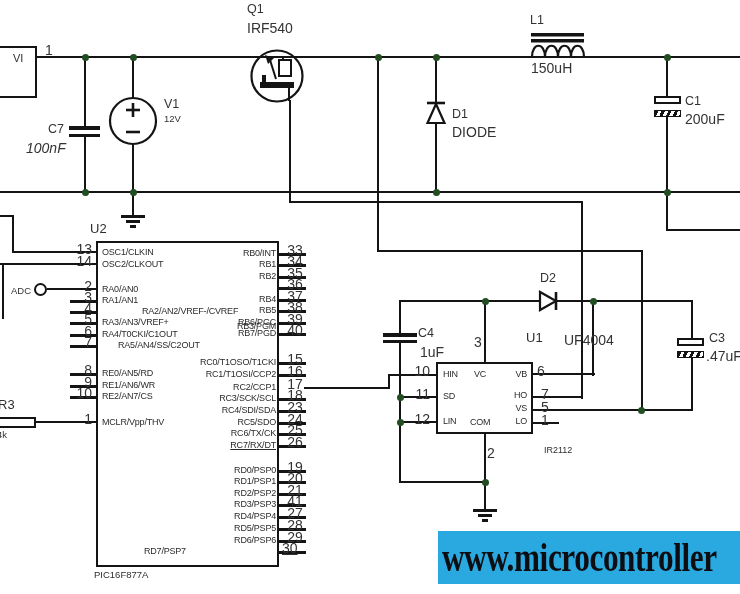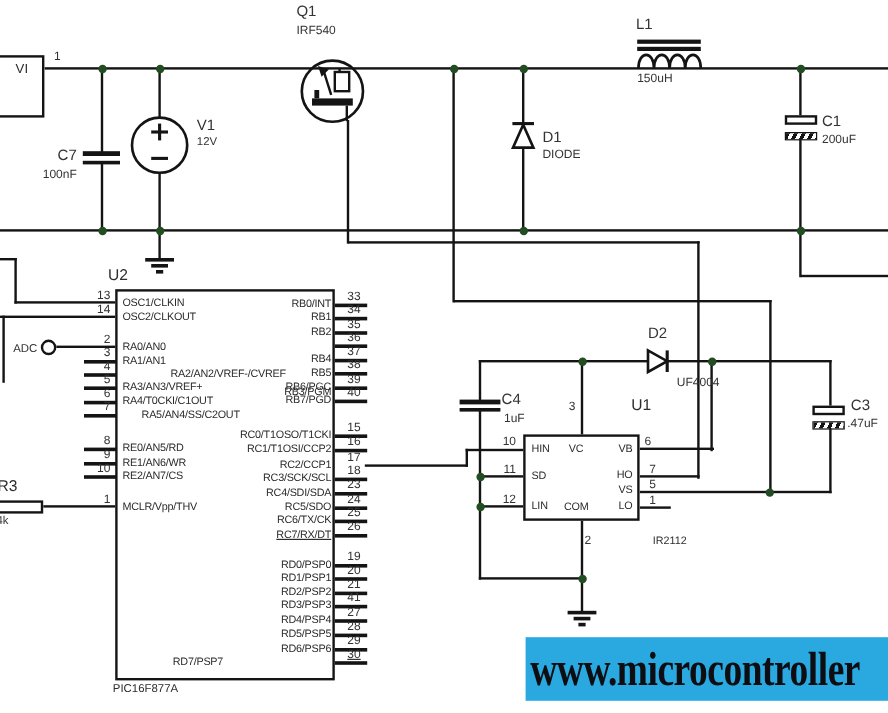--- a/index.html
+++ b/index.html
@@ -2,21 +2,21 @@
 <html><head>
 <meta charset="utf-8">
 <style>
   html,body{margin:0;padding:0;background:#fff;}
   *{box-sizing:border-box;}
   #canvas{position:relative;width:740px;height:594px;background:#ffffff;overflow:hidden;
           font-family:"Liberation Sans",sans-serif;color:#2e2e2e;}
   .abs{position:absolute;white-space:nowrap;}
   .box{position:absolute;border:2.4px solid #141414;background:#fff;z-index:2;}
   .ref{font-size:12.5px;z-index:3;color:#333;}
-  .val{font-size:10px;z-index:3;color:#333;}
+  .val{font-size:14px;z-index:3;color:#333;}
   .pinlbl{font-size:9px;letter-spacing:-0.2px;z-index:3;color:#2b2b2b;}
   .plate{position:absolute;background:#141414;z-index:3;}
   .plate-outline{position:absolute;background:#fff;border:2.2px solid #141414;z-index:3;}
   .plate-hatch{position:absolute;border:1.5px solid #141414;z-index:3;
                background:repeating-linear-gradient(115deg,#141414 0 3px,#ffffff 3px 6px);}
   svg{position:absolute;z-index:3;overflow:visible;}
   #banner{position:absolute;left:438px;top:531px;width:302px;height:53px;z-index:5;overflow:hidden;}
   #banner span{display:inline-block;font-family:"Liberation Serif",serif;font-weight:bold;
                font-size:40px;line-height:53px;padding-left:5px;color:#0d0d12;
                transform:scaleX(0.78);transform-origin:left center;letter-spacing:-0.5px;}
@@ -83,21 +83,21 @@
     <line x1="18" y1="14" x2="32" y2="14" stroke="#141414" stroke-width="2.6"></line>
     <line x1="25" y1="7" x2="25" y2="21" stroke="#141414" stroke-width="2.6"></line>
     <line x1="18" y1="36" x2="32" y2="36" stroke="#141414" stroke-width="2.6"></line>
   </svg>
   <div class="abs ref" style="left:164px;top:97px;">V1</div>
   <div class="abs val" style="left:164px;top:113px;font-size:9.5px;">12V</div>
 
   <div class="plate" style="left:69px;top:126px;width:31px;height:3.5px;"></div>
   <div class="plate" style="left:69px;top:133.5px;width:31px;height:3.5px;"></div>
   <div class="abs ref" style="left:30px;top:122px;width:34px;text-align:right;">C7</div>
-  <div class="abs val" style="left:26px;top:140px;width:38px;text-align:right;">100nF</div>
+  <div class="abs val" style="left:26px;top:140px;width:38px;text-align:right;font-style:italic;">100nF</div>
 
   <svg style="left:425px;top:100px;" width="22" height="26" viewBox="0 0 22 26">
     <line x1="2" y1="3" x2="20" y2="3" stroke="#141414" stroke-width="2.6"></line>
     <path d="M11,4 L2.5,23 L19.5,23 Z" fill="#fff" stroke="#141414" stroke-width="2.2"></path>
   </svg>
   <div class="abs ref" style="left:452px;top:107px;">D1</div>
   <div class="abs val" style="left:452px;top:124px;">DIODE</div>
 
   <svg style="left:528px;top:31px;" width="60" height="28" viewBox="0 0 60 28">
     <rect x="3" y="2" width="53" height="3.5" fill="#141414"></rect>
@@ -110,21 +110,21 @@
   <div class="plate-outline" style="left:654px;top:96px;width:27px;height:8px;"></div>
   <div class="plate-hatch" style="left:654px;top:110px;width:27px;height:7px;"></div>
   <div class="abs ref" style="left:685px;top:94px;">C1</div>
   <div class="abs val" style="left:685px;top:111px;">200uF</div>
 
   <svg style="left:537px;top:290px;" width="24" height="22" viewBox="0 0 24 22">
     <path d="M3,2 L3,20 L19,11 Z" fill="#fff" stroke="#141414" stroke-width="2.2"></path>
     <line x1="19" y1="2" x2="19" y2="20" stroke="#141414" stroke-width="2.6"></line>
   </svg>
   <div class="abs ref" style="left:540px;top:271px;">D2</div>
-  <div class="abs val" style="left:532px;top:314px;padding-left:32px;">UF4004</div>
+  <div class="abs val" style="left:532px;top:332px;padding-left:32px;">UF4004</div>
 
   <div class="plate" style="left:383px;top:333px;width:34px;height:3.5px;"></div>
   <div class="plate" style="left:383px;top:339.5px;width:34px;height:3.5px;"></div>
   <div class="abs ref" style="left:418px;top:326px;">C4</div>
   <div class="abs val" style="left:420px;top:344px;">1uF</div>
 
   <div class="plate-outline" style="left:677px;top:338px;width:27px;height:8px;"></div>
   <div class="plate-hatch" style="left:677px;top:351px;width:27px;height:7px;"></div>
   <div class="abs ref" style="left:709px;top:331px;">C3</div>
   <div class="abs val" style="left:706px;top:348px;">.47uF</div>
@@ -291,15 +291,15 @@
     <div style="position: absolute; left: 279px; top: 515.5px; width: 27px; height: 3px; background: rgb(20, 20, 20); z-index: 3;"></div>
     <div class="val" style="position: absolute; left: 282px; top: 505px; width: 26px; text-align: center;">27</div>
     <div class="pinlbl" style="position: absolute; left: 148px; top: 511px; width: 128px; text-align: right;">RD4/PSP4</div>
     <div style="position: absolute; left: 279px; top: 527.5px; width: 27px; height: 3px; background: rgb(20, 20, 20); z-index: 3;"></div>
     <div class="val" style="position: absolute; left: 282px; top: 517px; width: 26px; text-align: center;">28</div>
     <div class="pinlbl" style="position: absolute; left: 148px; top: 523px; width: 128px; text-align: right;">RD5/PSP5</div>
     <div style="position: absolute; left: 279px; top: 539.5px; width: 27px; height: 3px; background: rgb(20, 20, 20); z-index: 3;"></div>
     <div class="val" style="position: absolute; left: 282px; top: 529px; width: 26px; text-align: center;">29</div>
     <div class="pinlbl" style="position: absolute; left: 148px; top: 535px; width: 128px; text-align: right;">RD6/PSP6</div>
     <div style="position: absolute; left: 279px; top: 550.5px; width: 27px; height: 3px; background: rgb(20, 20, 20); z-index: 3;"></div>
-    <div class="val" style="position: absolute; left: 282px; top: 540px; width: 26px; text-align: center; text-decoration: underline;">30</div>
+    <div class="val" style="position: absolute; left: 282px; top: 540px; width: 26px;  text-decoration: underline;">30</div>
     <div class="pinlbl" style="position: absolute; left: 144px; top: 546px; width: 128px; text-align: left;">RD7/PSP7</div>
   </div>
 
 </body></html>

